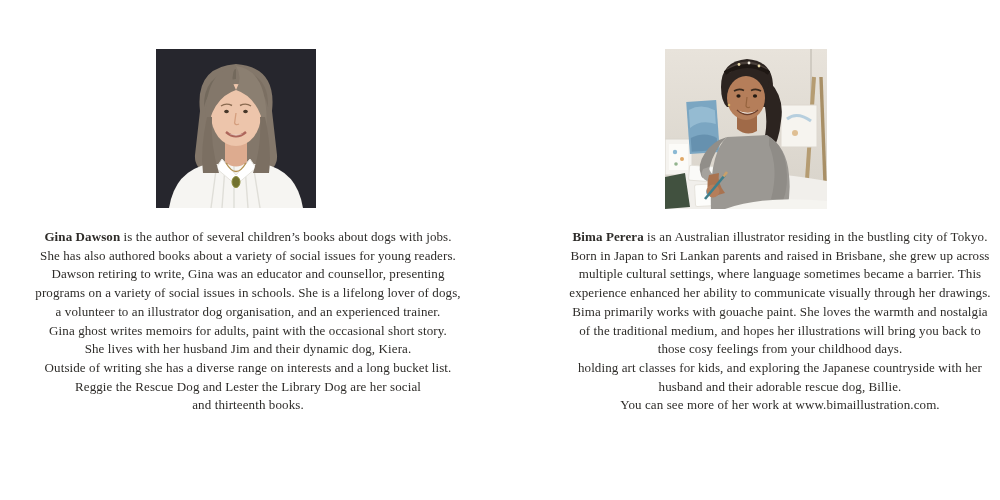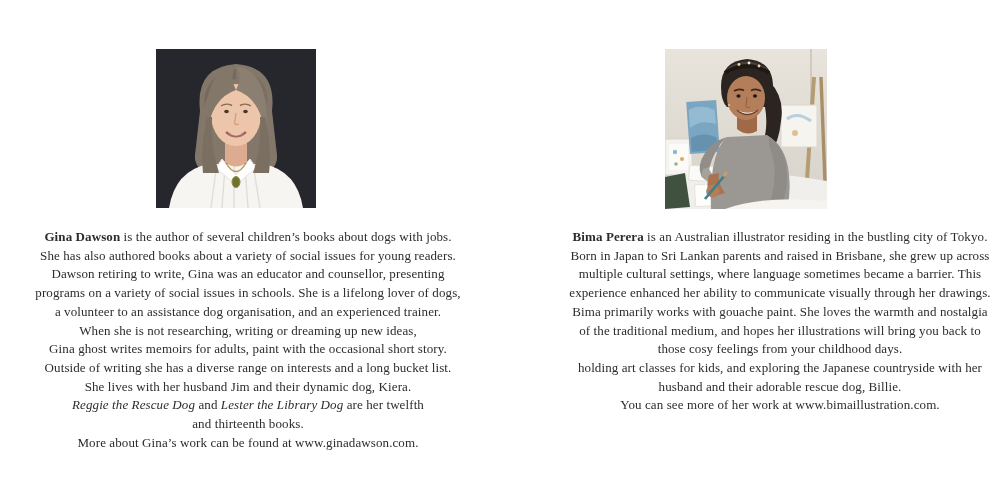--- a/index.html
+++ b/index.html
@@ -24,21 +24,21 @@
     text-align:center;
     color:var(--ink);
     font-size:13px;
     line-height:18.7px;
     letter-spacing:0.1px;
   }
   .bio-left{left:8px;}
   .bio-right{left:540px;}
   .bio-line{white-space:nowrap;}
   .bio-line .b{font-weight:bold;}
-  .bio-line .i{font-style:italic;}
+  .bio-line .i{}
 </style>
 </head>
 <body>
 
 <div class="page">
 
   <svg class="photo photo-left" width="160" height="159" viewBox="0 0 160 159">
     <rect width="160" height="159" fill="#26262d"></rect>
     <g>
       <path d="M44 62 Q39 18 80 15 Q121 18 116 62 L121 106 Q122 119 108 125 L52 125 Q38 119 39 106 Z" fill="#83776a"></path>
@@ -77,28 +77,26 @@
       <path d="M70 114 Q80 131 90 114" stroke="#b2904f" stroke-width="1.3" fill="none"></path>
       <ellipse cx="80" cy="133" rx="4" ry="5.5" fill="#71712f" stroke="#8d8d3d" stroke-width="1"></ellipse>
     </g>
   </svg>
 
   <div class="bio bio-left">
       <div class="bio-line"><span class="b">Gina Dawson</span><span> is the author of several children’s books about dogs with jobs.</span></div>
       <div class="bio-line"><span>She has also authored books about a variety of social issues for young readers.</span></div>
       <div class="bio-line"><span>Dawson retiring to write, Gina was an educator and counsellor, presenting</span></div>
       <div class="bio-line"><span>programs on a variety of social issues in schools. She is a lifelong lover of dogs,</span></div>
-      <div class="bio-line"><span>a volunteer to an assistance dog organisation, and an experienced trainer.</span></div>
-      <div class="bio-line"><span>When she is not researching, writing or dreaming up new ideas,</span></div>
+      <div class="bio-line"><span>a volunteer to an illustrator dog organisation, and an experienced trainer.</span></div>
       <div class="bio-line"><span>Gina ghost writes memoirs for adults, paint with the occasional short story.</span></div>
+      <div class="bio-line"><span>She lives with her husband Jim and their dynamic dog, Kiera.</span></div>
       <div class="bio-line"><span>Outside of writing she has a diverse range on interests and a long bucket list.</span></div>
-      <div class="bio-line"><span>She lives with her husband Jim and their dynamic dog, Kiera.</span></div>
-      <div class="bio-line"><span class="i">Reggie the Rescue Dog</span><span> and </span><span class="i">Lester the Library Dog</span><span> are her twelfth</span></div>
+      <div class="bio-line"><span class="i">Reggie the Rescue Dog</span><span> and </span><span class="i">Lester the Library Dog</span><span> are her social</span></div>
       <div class="bio-line"><span>and thirteenth books.</span></div>
-      <div class="bio-line"><span>More about Gina’s work can be found at www.ginadawson.com.</span></div>
     </div>
 
   <svg class="photo photo-right" width="162" height="160" viewBox="0 0 162 160">
     <defs>
       <linearGradient id="wallg" x1="0" y1="0" x2="0" y2="1">
         <stop offset="0" stop-color="#e8e3db"></stop>
         <stop offset="1" stop-color="#d7d2c9"></stop>
       </linearGradient>
     </defs>
     <rect width="162" height="160" fill="url(#wallg)"></rect>

